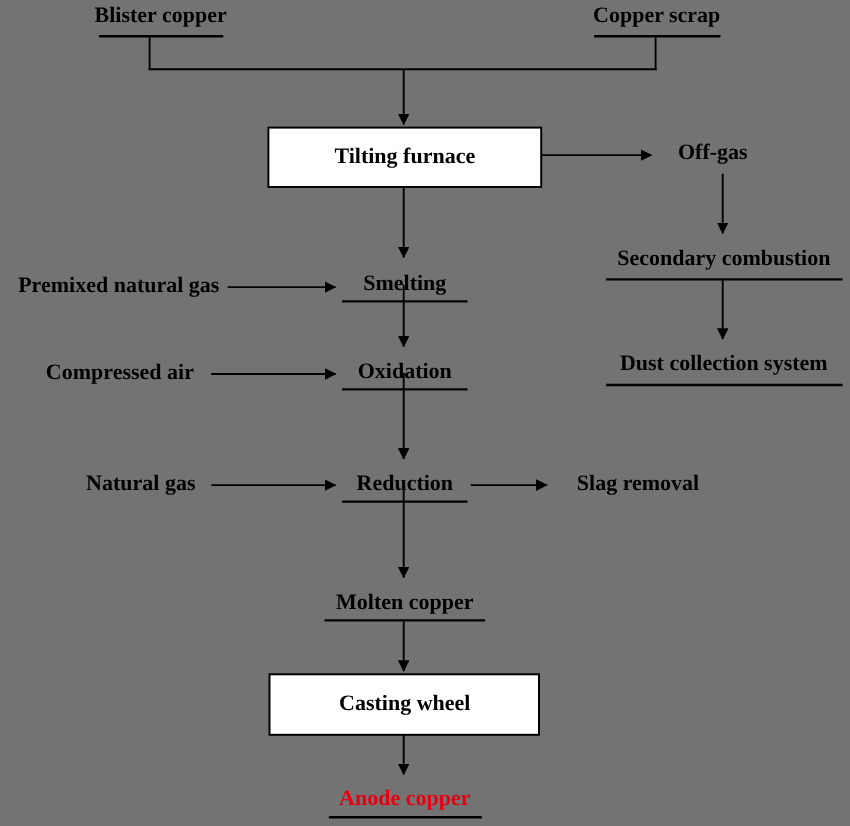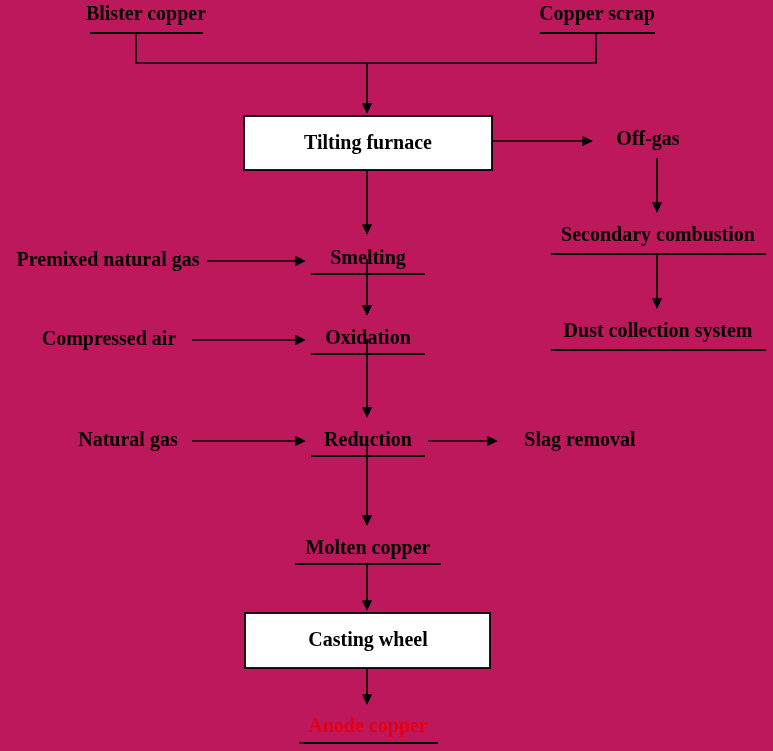--- a/index.html
+++ b/index.html
@@ -4,21 +4,21 @@
 <style>
   html, body {
     margin: 0;
     padding: 0;
     background: #ffffff;
   }
   #stage {
     position: relative;
     width: 773px;
     height: 751px;
-    background: #be185d;
+    background: #737373;
     overflow: hidden;
     font-family: "Liberation Serif", "DejaVu Serif", serif;
   }
   #flow-svg {
     position: absolute;
     inset: 0;
     width: 773px;
     height: 751px;
     display: block;
   }

